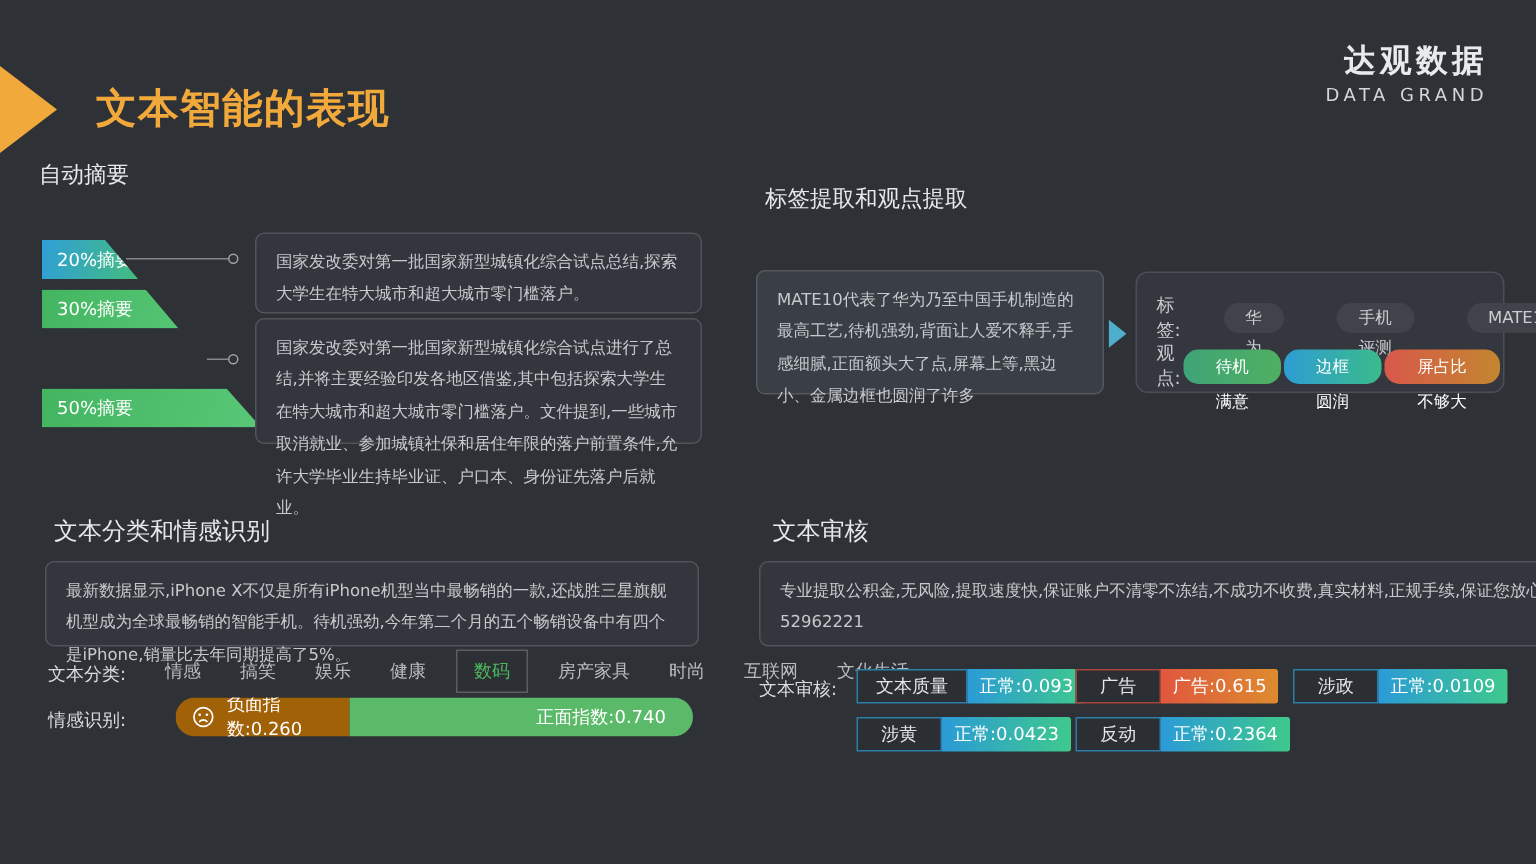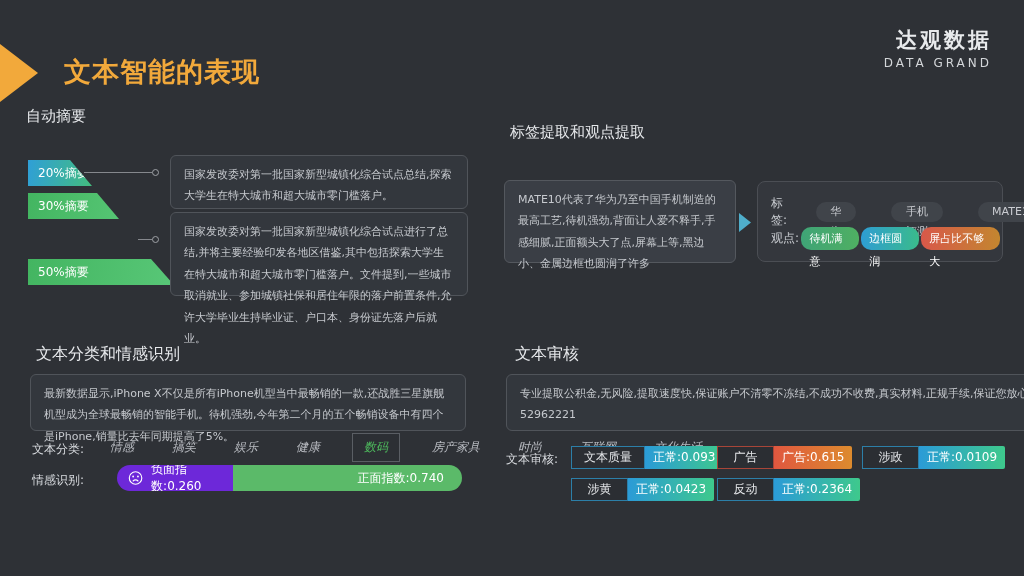--- a/index.html
+++ b/index.html
@@ -42,34 +42,34 @@
   
   .mate-box { left:504px; top:180px; width:232px; height:83px; background:#3a3e45; border-color:#54585e; }
   .flow-arrow { left:739px; top:213px; width:12px; height:19px; background:#4faecb;
     clip-path:polygon(0 0,100% 50%,0 100%); }
   .tag-panel { left:757px; top:181px; width:246px; height:81px; background:#34373d;
     border:1px solid #4b4e54; border-radius:8px; }
   .trow { position:absolute; left:13px; display:flex; align-items:center; }
   .trow-label { font-size:12px; color:#c8cbd0; width:32px; }
   .pill { background:#40444a; border-radius:10px; height:20px; line-height:20px;
     font-size:11px; color:#caccd1; text-align:center; margin-right:8px; padding:0 14px; }
-  .chip { height:23px; line-height:23px; font-size:11px; color:#fff; 
-    border-radius:10px; margin-right:2px; padding:0 8px; }
+  .chip { height:23px; line-height:23px; font-size:11px; color:#fff; text-align:center;
+    border-radius:10px; margin-right:2px; padding:0 20px; }
   .chip-green  { background:linear-gradient(90deg,#3fa477,#4faf62); }
   .chip-teal   { background:linear-gradient(90deg,#2e9dd3,#3abb8b); }
   .chip-orange { background:linear-gradient(90deg,#d8584a,#c3862f); }
 
   
   .row-label { font-size:12px; color:#d8dbdf; }
-  .cats { left:104px; top:432px; height:30px; display:flex; align-items:center; gap:26px;font-style:italic; }
+  .cats { left:104px; top:432px; height:30px; display:flex; align-items:center; gap:14px; }
   .cat { font-size:12px; color:#b9bcc2; padding:0 6px; cursor:default; }
   .cat.active { color:#4db85c; border:1px solid #5a5e64; background:#2c2f34; padding:5px 11px; }
   .senti-bar { left:117px; top:465px; width:345px; height:26px; border-radius:13px;
     overflow:hidden; display:flex; }
-  .senti-neg { width:33.5%; background:#6d28d9; display:flex; align-items:center;
+  .senti-neg { width:33.5%; background:#a16207; display:flex; align-items:center;
     padding-left:11px; color:#fff; font-size:12px; }
   .senti-neg .txt { margin-left:8px; }
   .senti-pos { width:66.5%; background:#5bba69; display:flex; align-items:center;
     justify-content:flex-end; padding-right:18px; color:#fff; font-size:12px; }
 
   
   .badge { position:absolute; display:flex; height:23px; }
   .badge .bname { height:100%; display:flex; align-items:center; justify-content:center;
     font-size:12px; color:#e4e6e9; background:#2b2e33; padding:0 12px; min-width:57px; }
   .badge .bval { height:100%; display:flex; align-items:center; justify-content:center;

